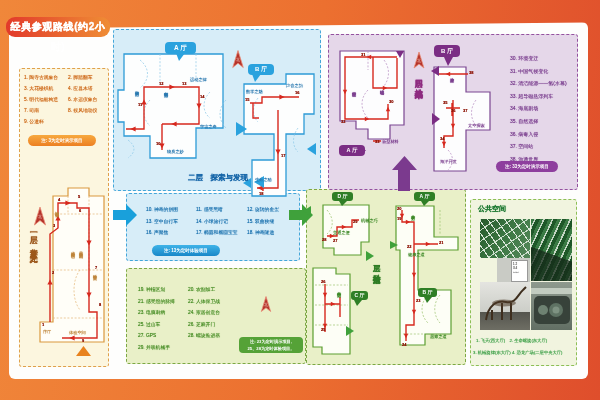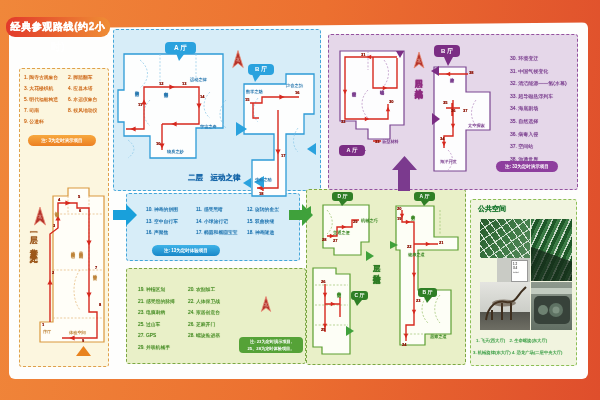--- a/index.html
+++ b/index.html
@@ -45,21 +45,21 @@
 <div class="num" style="left:99px;top:303px;font-size:4px;color:#8E1508">8</div>
 <div class="num" style="left:82px;top:339px;font-size:4px;color:#8E1508">9</div>
 <div class="lbl vt" style="left:54px;top:208px;font-size:4px;color:#BE8439;letter-spacing:0.5px;">技术创新</div>
 <div class="lbl vt" style="left:70px;top:248px;font-size:4px;color:#BE8439;letter-spacing:0.5px;height:46px">华夏科技与世</div>
 <div class="lbl vt" style="left:78px;top:248px;font-size:4px;color:#BE8439;letter-spacing:0.5px;height:46px">界文明的交流</div>
 <div class="lbl vt" style="left:92px;top:271px;font-size:4px;color:#BE8439;letter-spacing:0.5px;">科学探索</div>
 <div class="lbl" style="left:69px;top:331px;font-size:4.2px;color:#BE8439;">体验空间</div>
 <div class="lbl" style="left:43px;top:330px;font-size:4px;color:#BE8439;">序厅</div>
 <div class="pill" style="left:165px;top:42px;width:31px;height:12px;background:#2AA2DE;font-size:6.5px;line-height:12px;">A 厅</div>
 <div class="pill" style="left:248px;top:64px;width:26px;height:11px;background:#2AA2DE;font-size:6px;line-height:11px;">B 厅</div>
-<div class="lbl" style="left:188px;top:174px;font-size:7.5px;color:#1565A8;font-weight:bold;">二层　运动之律</div>
+<div class="lbl" style="left:188px;top:174px;font-size:7.5px;color:#1565A8;font-weight:bold;">二层　探索与发现</div>
 <div class="lbl" style="left:190px;top:78px;font-size:4.2px;color:#2A79B0;">运动之律</div>
 <div class="lbl vt" style="left:134px;top:88px;font-size:4.2px;color:#2A79B0;">光影之绚</div>
 <div class="lbl vt" style="left:163px;top:89px;font-size:4.2px;color:#2A79B0;">电磁之奥</div>
 <div class="lbl" style="left:200px;top:125px;font-size:4.2px;color:#2A79B0;">宇宙之奇</div>
 <div class="lbl" style="left:167px;top:150px;font-size:4.2px;color:#2A79B0;">物质之妙</div>
 <div class="lbl" style="left:246px;top:90px;font-size:4.2px;color:#2A79B0;">数学之魅</div>
 <div class="lbl" style="left:286px;top:84px;font-size:4.2px;color:#2A79B0;">声音之韵</div>
 <div class="lbl" style="left:255px;top:178px;font-size:4.2px;color:#2A79B0;">生命之秘</div>
 <div class="num" style="left:138px;top:103px;font-size:4px;color:#8E1508">11</div>
 <div class="num" style="left:159px;top:82px;font-size:4px;color:#8E1508">12</div>

